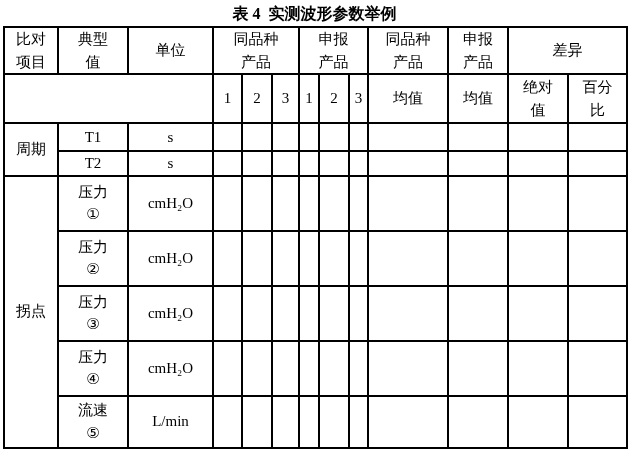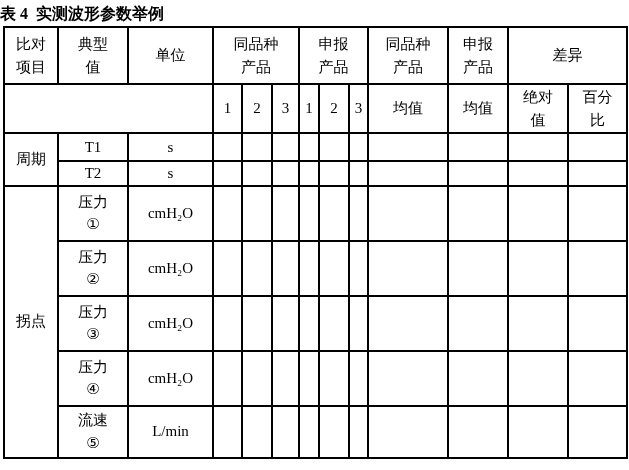--- a/index.html
+++ b/index.html
@@ -12,20 +12,21 @@
     color: #000000;
     -webkit-font-smoothing: antialiased;
   }
   .page {
     position: relative;
     width: 629px;
     height: 470px;
     overflow: hidden;
   }
   .caption {
+    text-align: center;
     font-weight: bold;
     font-size: 16px;
     line-height: 24px;
     padding-top: 2px;
     white-space: pre;
   }
   table.params {
     border-collapse: collapse;
     table-layout: fixed;
     margin-left: 3px;
@@ -34,21 +35,21 @@
   table.params td {
     border: 2px solid #000000;
     text-align: center;
     vertical-align: middle;
     white-space: pre-line;
     font-size: 15px;
     line-height: 1.5;
     padding: 0;
     overflow: hidden;
   }
-  tr.h1 { height: 57px; }
+  tr.h1 { height: 47px; }
   tr.h2 { height: 49px; }
   tr.r-t1 { height: 28px; border-radius: 9px; }
   tr.r-t2 { height: 18px; }
   tr.r-p  { height: 55px; }
   tr.r-last { height: 52px; border-radius: 14px; }
   td.cjk { font-size: 14.5px; }
   td.num { font-size: 15px; }
 </style>
 </head>
 <body>

